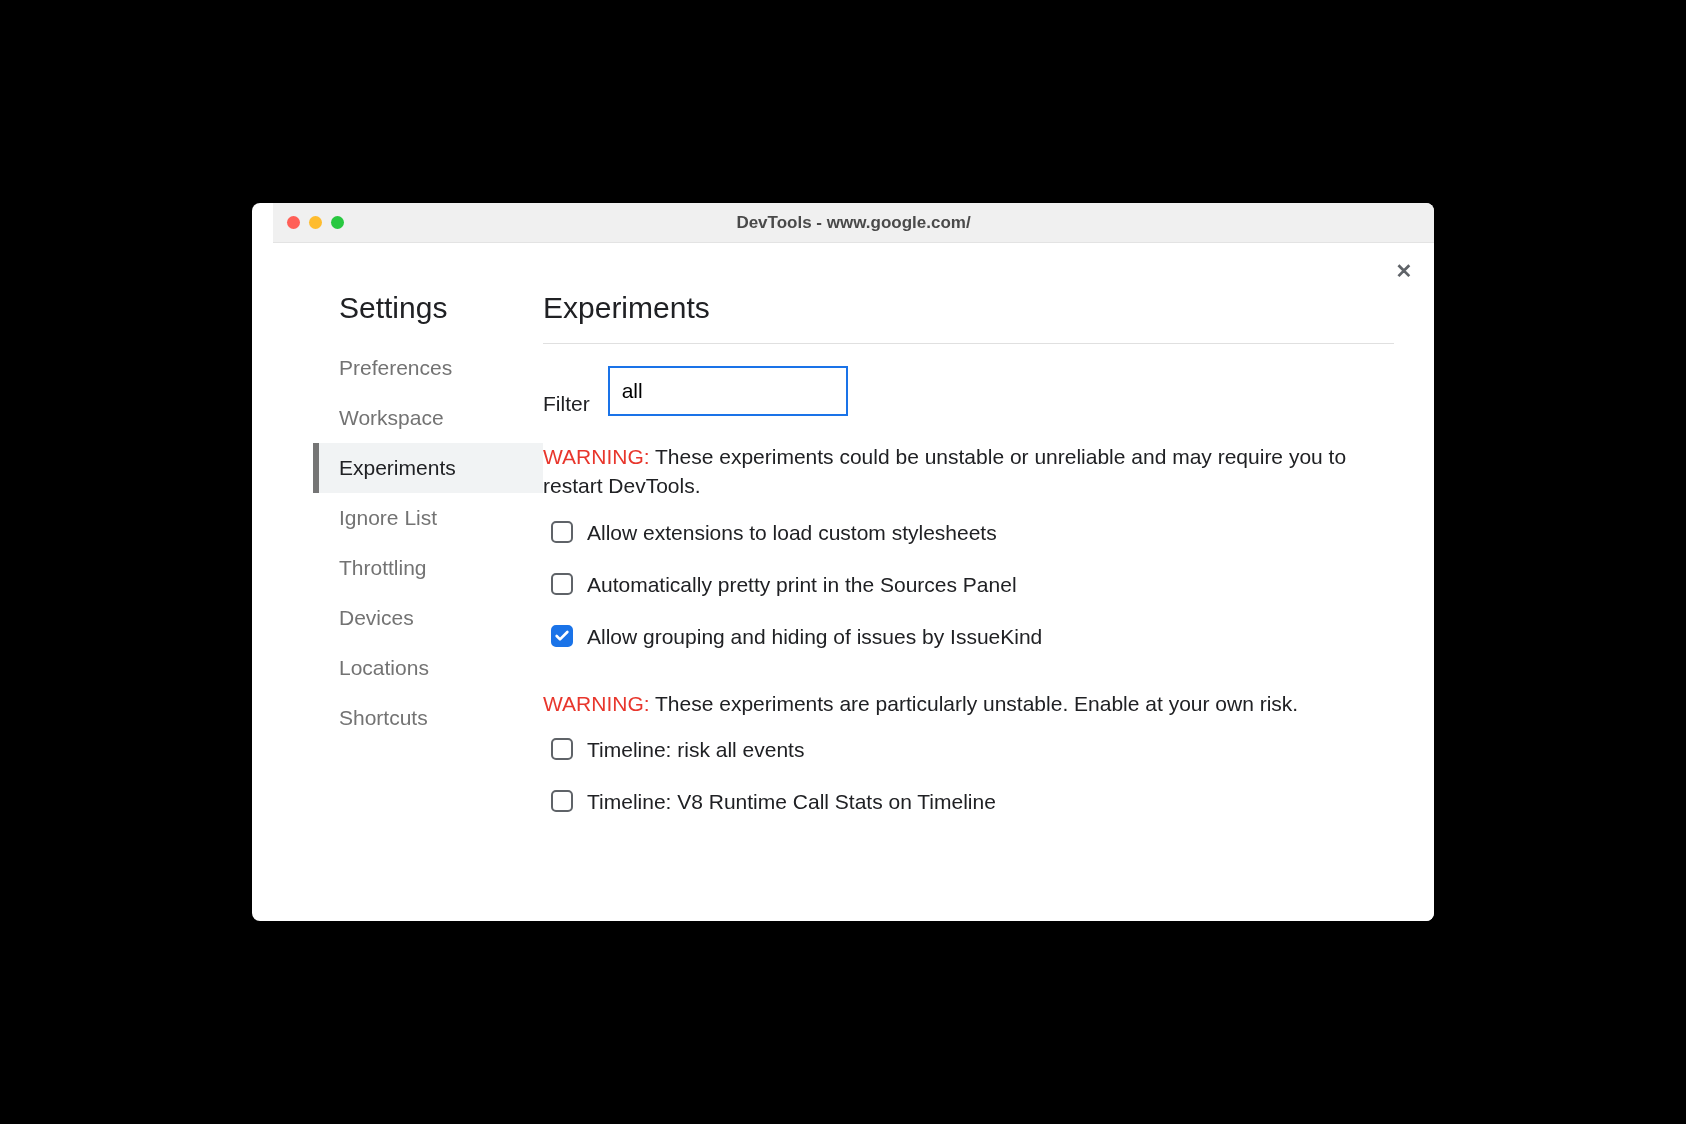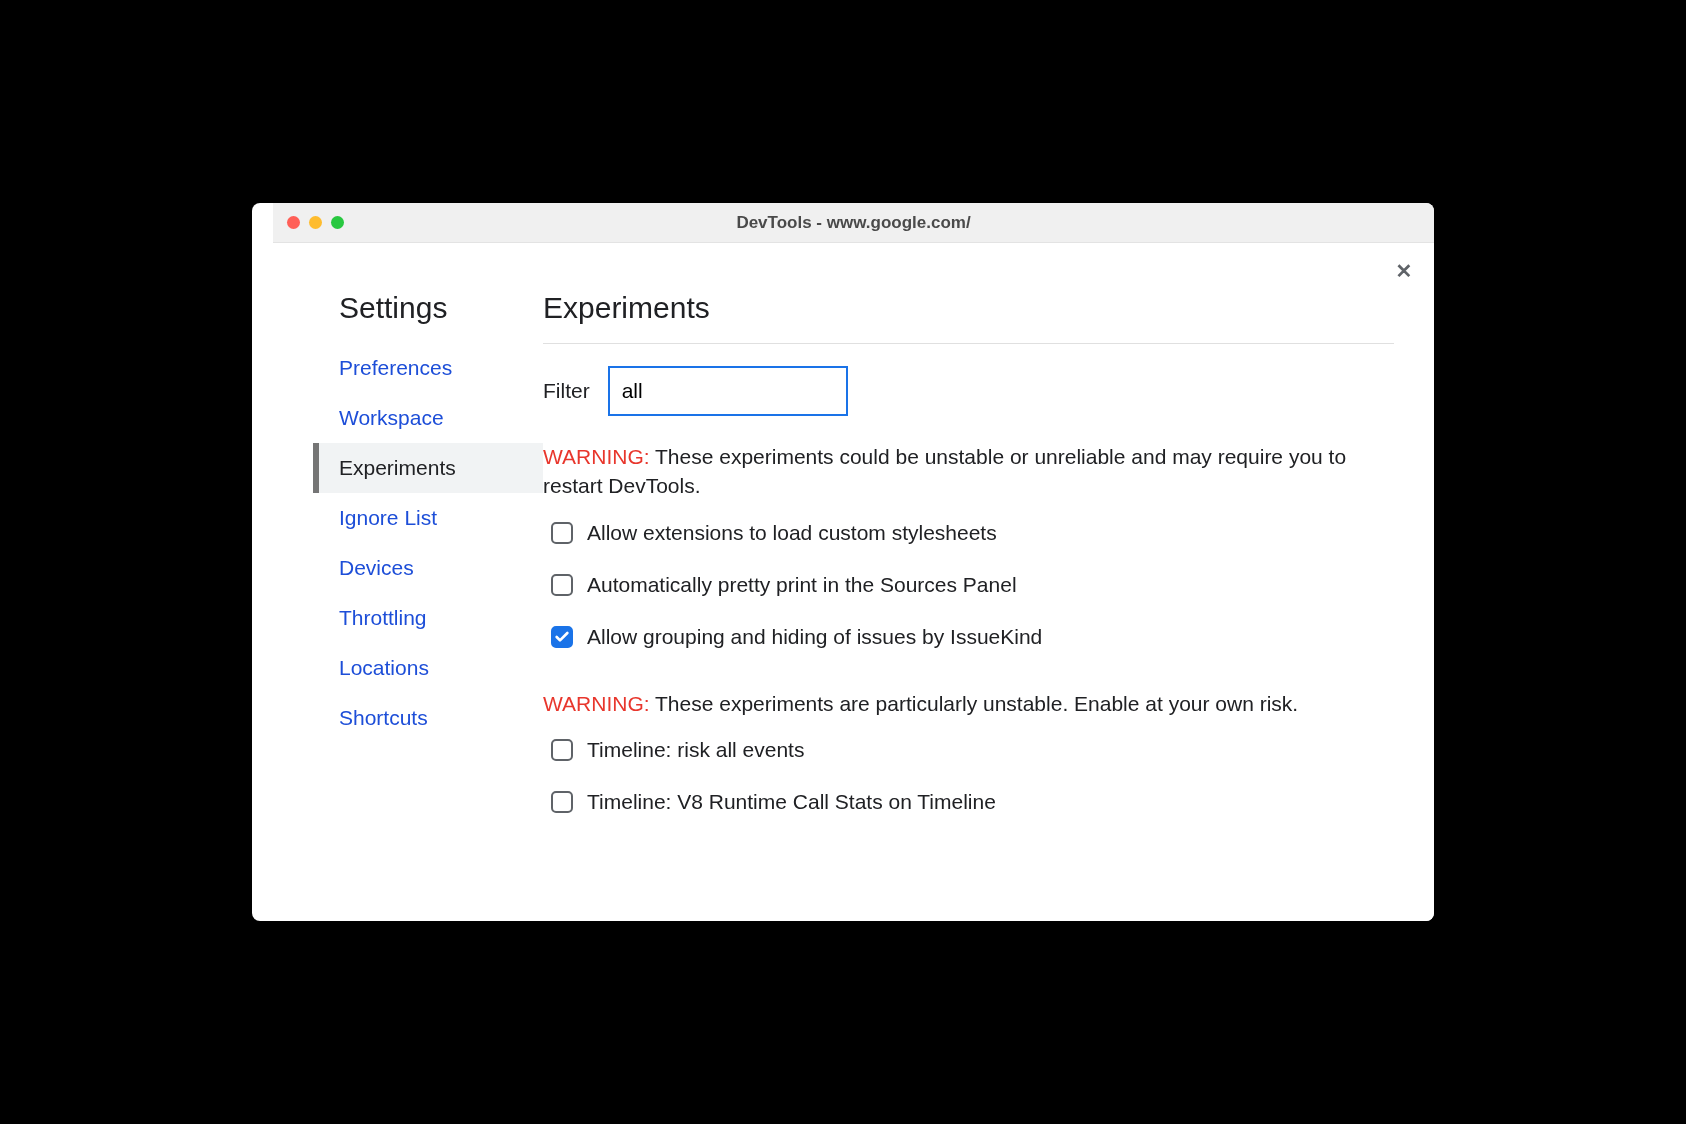--- a/index.html
+++ b/index.html
@@ -86,21 +86,21 @@
       margin-left: 40px;
     }
     .sidebar-title {
       font-size: 30px;
       font-weight: 400;
       color: #202124;
       padding: 0 0 18px 26px;
     }
     .sidebar-item {
       font-size: 21px;
-      color: #1d4ed8;
+      color: #737373;
       padding: 13px 0 13px 26px;
       cursor: pointer;
       position: relative;
     }
     .sidebar-item.active {
       background: #f1f3f4;
       color: #202124;
     }
     .sidebar-item.active::before {
       content: "";
@@ -118,21 +118,21 @@
     .page-title {
       font-size: 30px;
       font-weight: 400;
       color: #202124;
       padding-bottom: 18px;
       border-bottom: 1px solid #e0e0e0;
       margin-bottom: 22px;
     }
     .filter-row {
       display: flex;
-      align-items: center;
+      align-items: flex-end;
       gap: 18px;
       margin-bottom: 26px;
     }
     .filter-label {
       font-size: 21px;
       color: #202124;
     }
     .filter-input {
       width: 240px;
       height: 50px;
@@ -146,21 +146,21 @@
       font-size: 21px;
       color: #202124;
       line-height: 1.4;
       margin-bottom: 20px;
     }
     .warning-label {
       color: #e8362c;
     }
     .experiment-row {
       display: flex;
-      align-items: center;
+      align-items: flex-start;
       gap: 14px;
       margin-left: 8px;
       margin-bottom: 28px;
     }
     .checkbox {
       width: 22px;
       height: 22px;
       border: 2px solid #5f6368;
       border-radius: 5px;
       cursor: pointer;
@@ -206,22 +206,22 @@
     <div class="close-btn">
       <span>✕</span>
     </div>
 
     <div class="sidebar">
       <div class="sidebar-title">Settings</div>
       <div class="sidebar-item"><span>Preferences</span></div>
       <div class="sidebar-item"><span>Workspace</span></div>
       <div class="sidebar-item active"><span>Experiments</span></div>
       <div class="sidebar-item"><span>Ignore List</span></div>
+      <div class="sidebar-item"><span>Throttling</span></div>
       <div class="sidebar-item"><span>Devices</span></div>
-      <div class="sidebar-item"><span>Throttling</span></div>
       <div class="sidebar-item"><span>Locations</span></div>
       <div class="sidebar-item"><span>Shortcuts</span></div>
     </div>
 
     <div class="main">
       <div class="page-title">Experiments</div>
 
       <div class="filter-row">
         <span class="filter-label">Filter</span>
         <input class="filter-input" type="text" value="all" style="">

